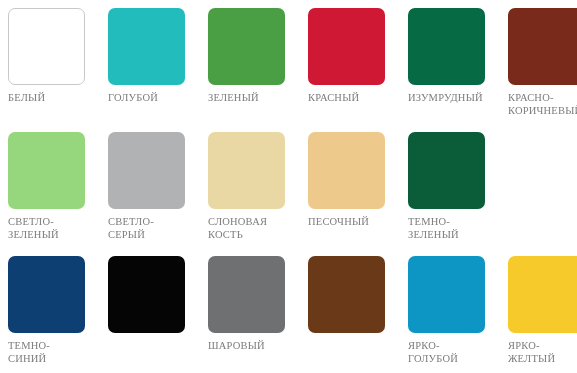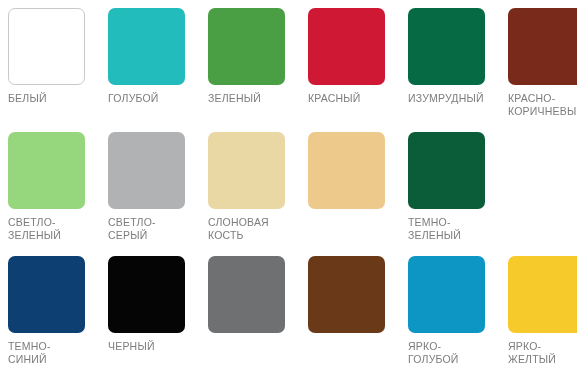--- a/index.html
+++ b/index.html
@@ -20,20 +20,21 @@
     height: 373px;
     padding: 8px 0 0 8px;
     display: flex;
     flex-direction: column;
   }
   .palette-row {
     display: flex;
     flex-direction: row;
     height: 124px;
     flex: 0 0 auto;
+    font-family: Liberation Serif, serif;
   }
   .swatch-cell {
     width: 100px;
     flex: 0 0 100px;
     display: flex;
     flex-direction: column;
     align-items: flex-start;
   }
   .swatch-chip {
     width: 77px;
@@ -100,40 +101,41 @@
       <div class="swatch-label">СВЕТЛО-
 СЕРЫЙ</div>
     </div>
     <div class="swatch-cell">
       <div class="swatch-chip" style="background-color: rgb(233, 215, 164);"></div>
       <div class="swatch-label">СЛОНОВАЯ
 КОСТЬ</div>
     </div>
     <div class="swatch-cell">
       <div class="swatch-chip" style="background-color: rgb(237, 202, 139);"></div>
+      <div class="swatch-label">ПЕСОЧНЫЙ</div>
     </div>
     <div class="swatch-cell">
       <div class="swatch-chip" style="background-color: rgb(11, 92, 56);"></div>
       <div class="swatch-label">ТЕМНО-
 ЗЕЛЕНЫЙ</div>
     </div>
   </div>
 
   <div class="palette-row">
     <div class="swatch-cell">
       <div class="swatch-chip" style="background-color: rgb(13, 63, 114);"></div>
       <div class="swatch-label">ТЕМНО-
 СИНИЙ</div>
     </div>
     <div class="swatch-cell">
       <div class="swatch-chip" style="background-color: rgb(5, 5, 5);"></div>
-      <div class="swatch-label">ЧЕРНЫЙ</div>
     </div>
     <div class="swatch-cell">
       <div class="swatch-chip" style="background-color: rgb(110, 112, 114);"></div>
+      <div class="swatch-label">ШАРОВЫЙ</div>
     </div>
     <div class="swatch-cell">
       <div class="swatch-chip" style="background-color: rgb(106, 58, 24);"></div>
     </div>
     <div class="swatch-cell">
       <div class="swatch-chip" style="background-color: rgb(13, 149, 196);"></div>
       <div class="swatch-label">ЯРКО-
 ГОЛУБОЙ</div>
     </div>
     <div class="swatch-cell">

